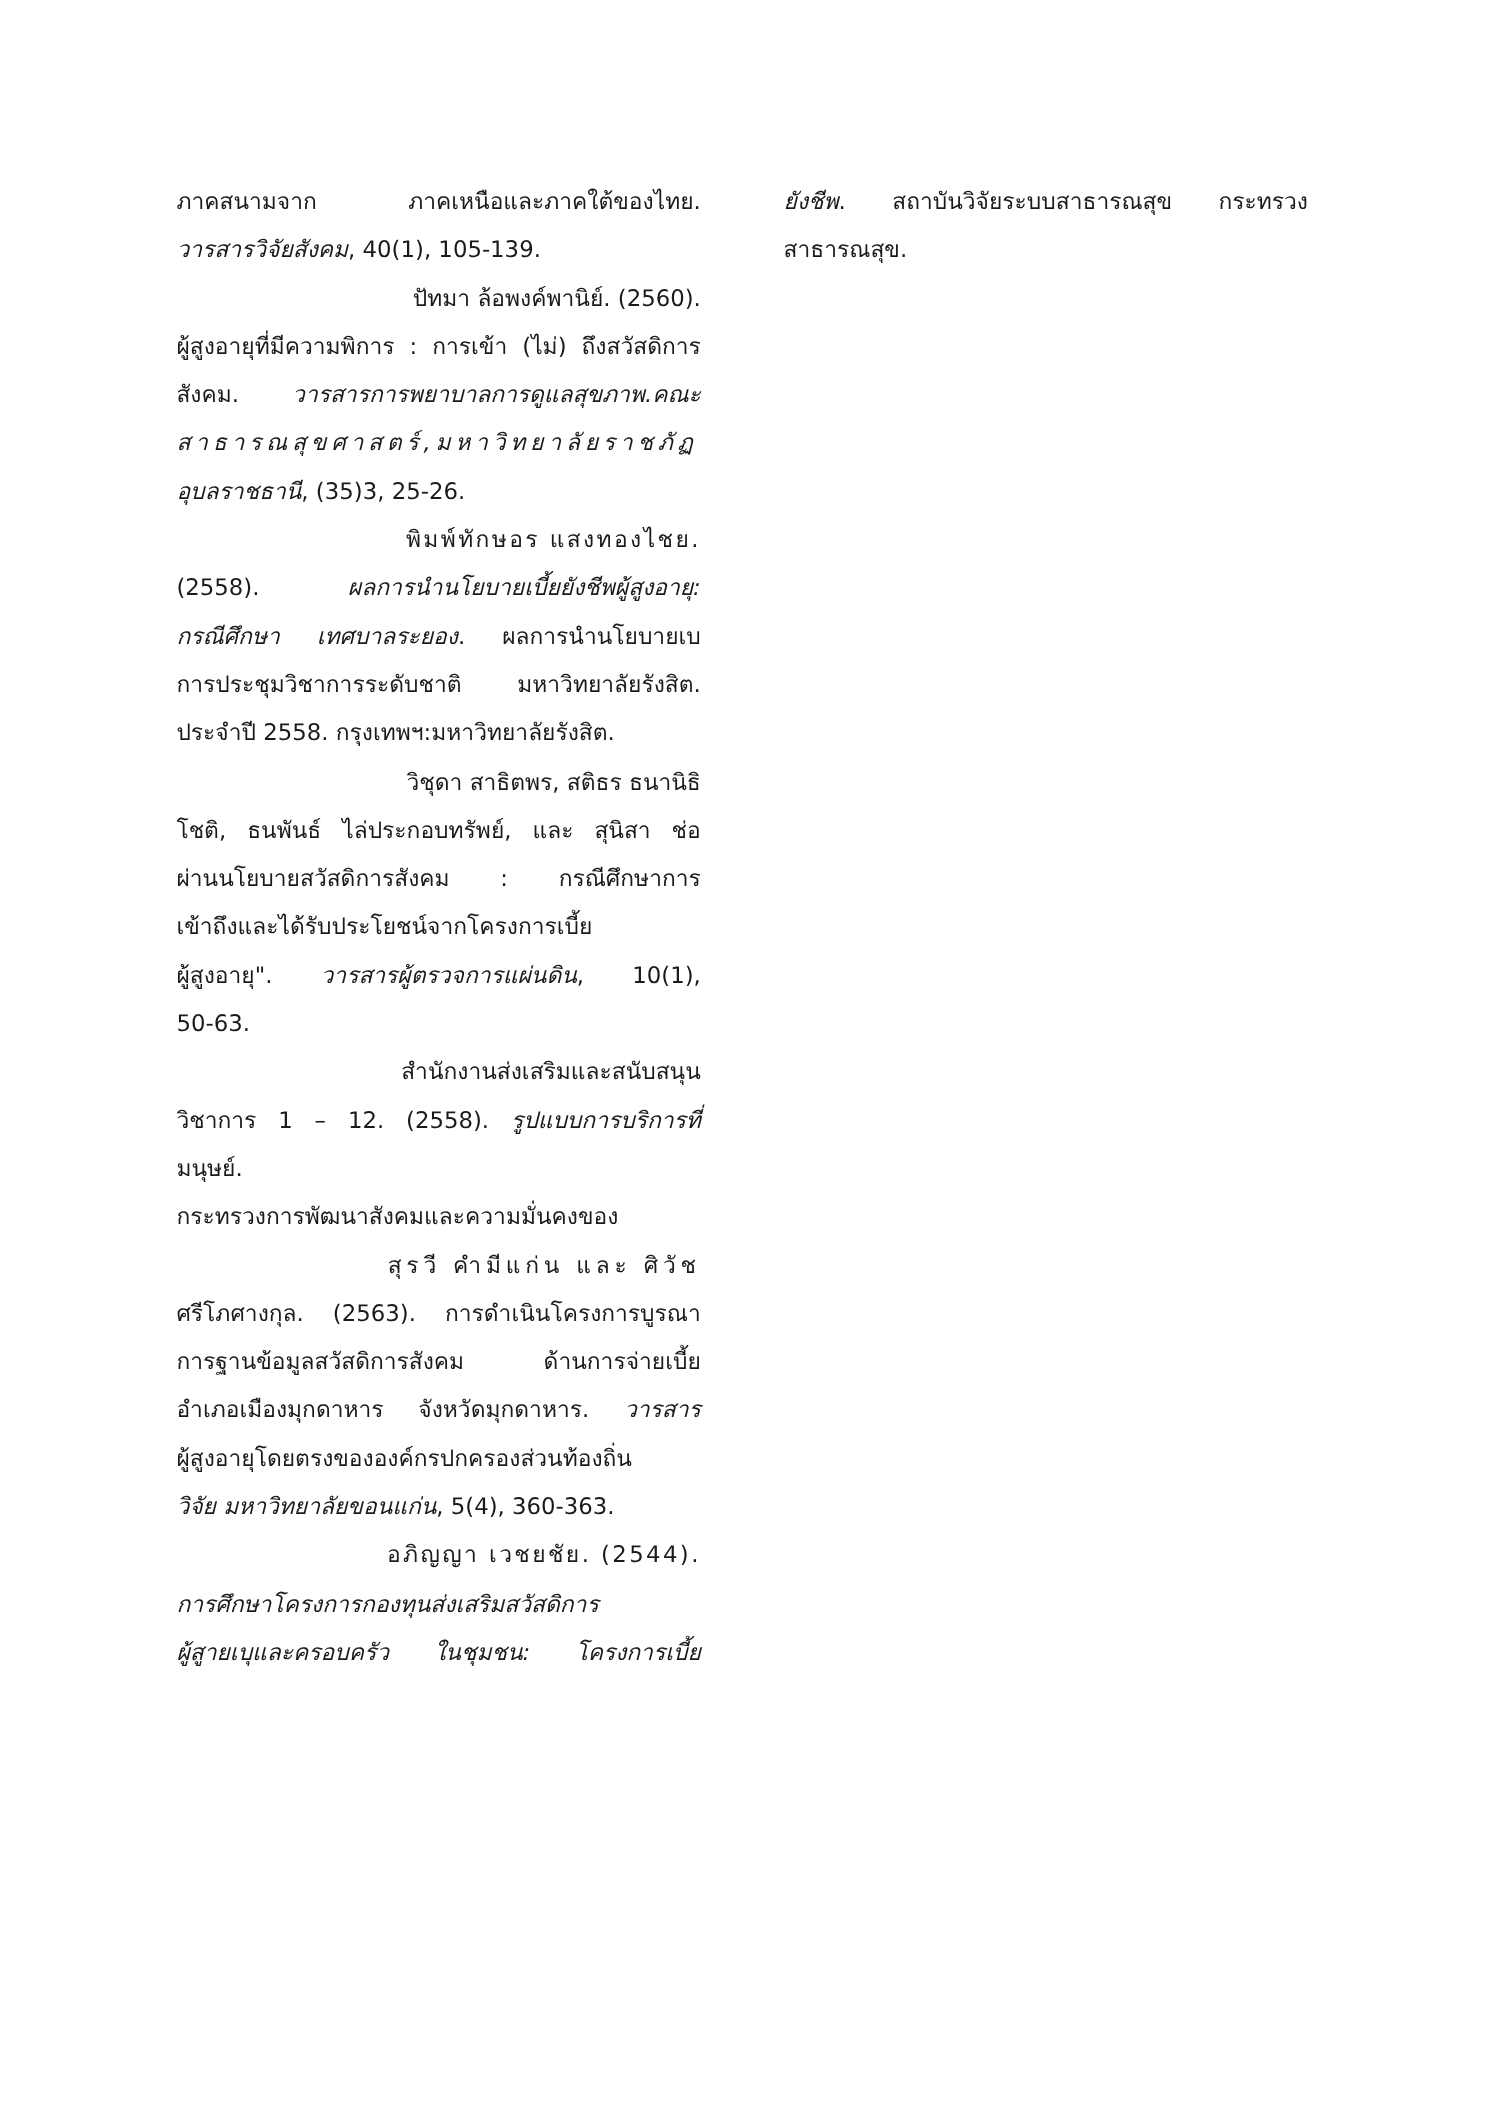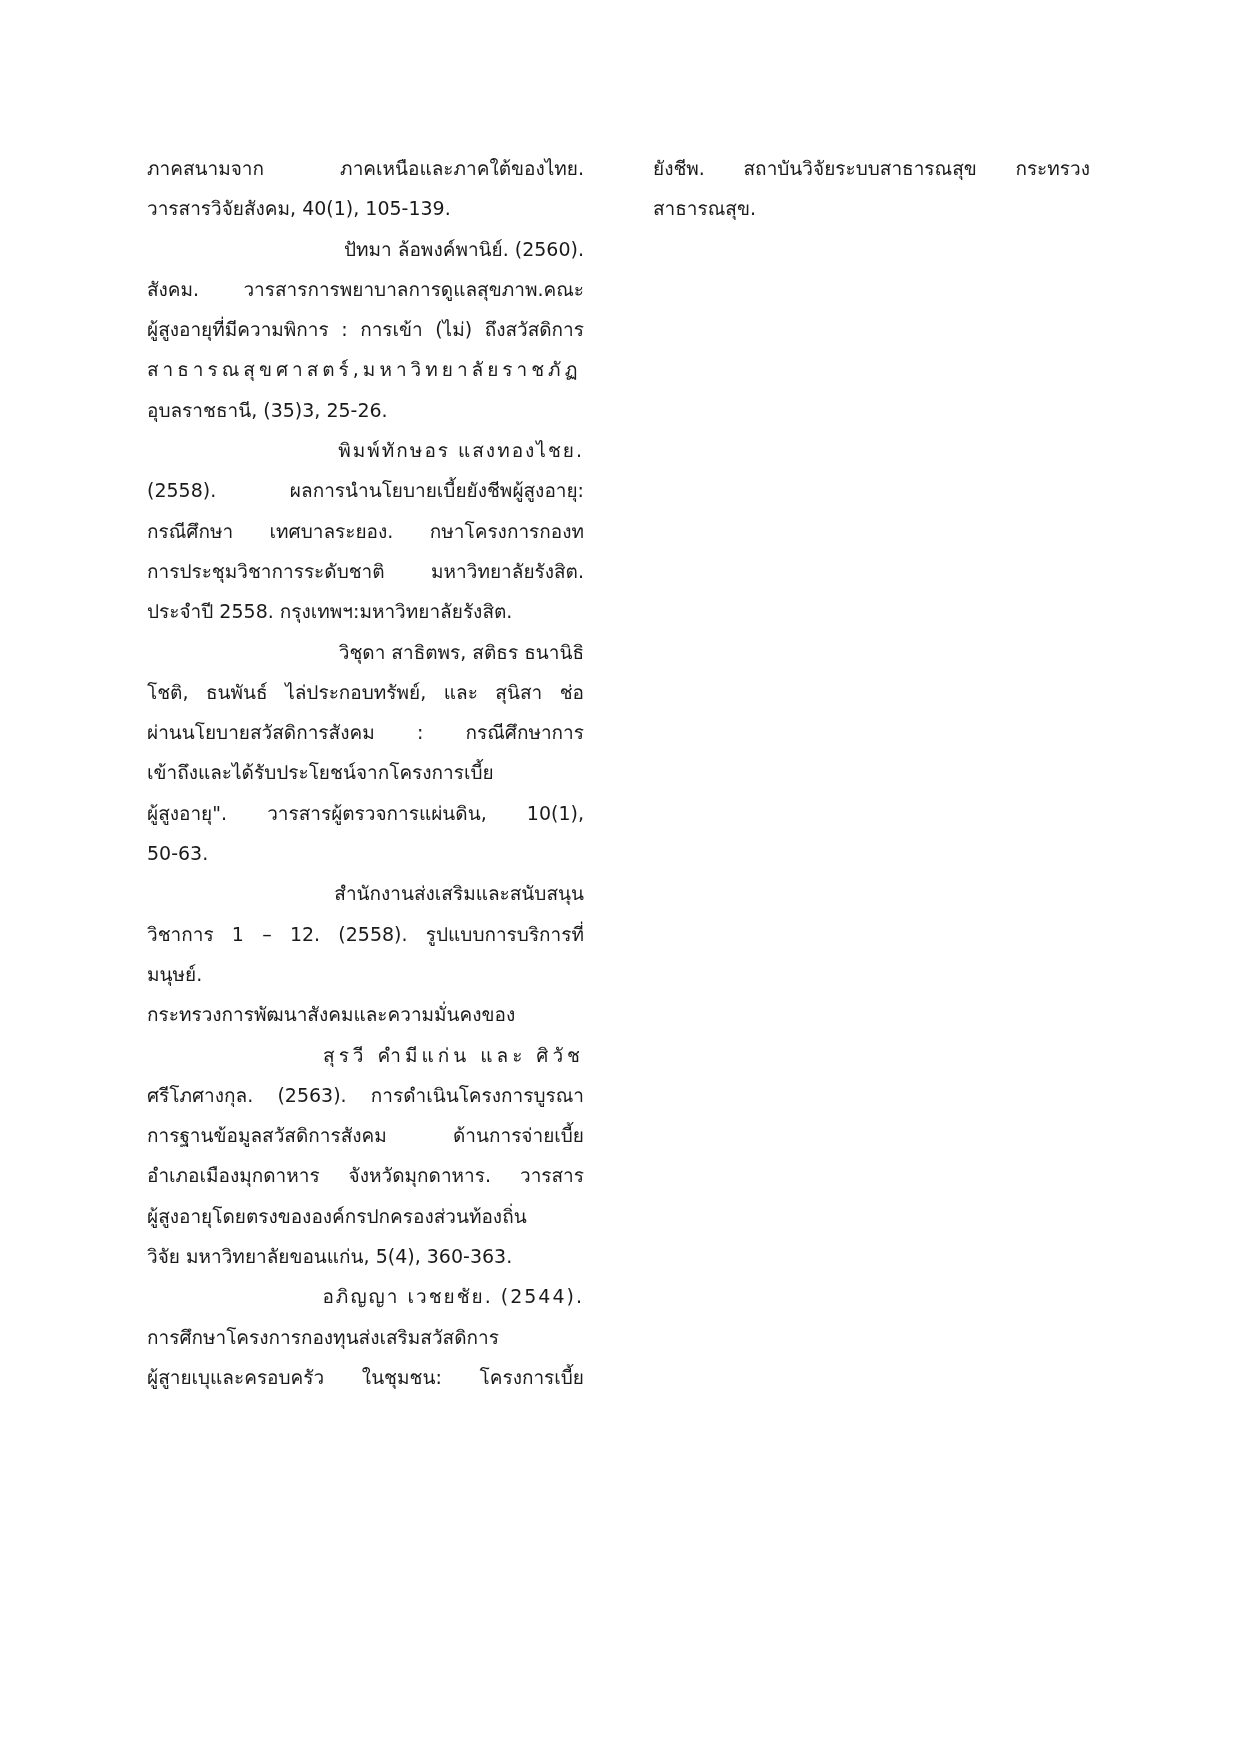--- a/index.html
+++ b/index.html
@@ -41,41 +41,41 @@
     }
     .line.right {
       text-align: right;
     }
     .line.spaced {
       letter-spacing: 4px;
     }
     .line.spaced2 {
       letter-spacing: 2px;
     }
-    em, .it { }
+    em, .it { font-style: italic; }
   </style>
 </head>
 <body>
 
 <div class="page">
 
   <div class="column col-left">
 
     <div class="line just"><span>ภาคสนามจาก ภาคเหนือและภาคใต้ของไทย.</span></div>
     <div class="line"><span class="it">วารสารวิจัยสังคม</span><span>, 40(1), 105-139.</span></div>
 
     <div class="line right"><span>ปัทมา ล้อพงค์พานิย์. (2560).</span></div>
+    <div class="line just"><span>ผู้สูงอายุที่มีความพิการ : การเข้า (ไม่) ถึงสวัสดิการ</span></div>
     <div class="line just"><span>สังคม. </span><span class="it">วารสารการพยาบาลการดูแลสุขภาพ.คณะ</span></div>
-    <div class="line just"><span>ผู้สูงอายุที่มีความพิการ : การเข้า (ไม่) ถึงสวัสดิการ</span></div>
     <div class="line just spaced"><span class="it">สาธารณสุขศาสตร์,มหาวิทยาลัยราชภัฏ</span></div>
     <div class="line"><span class="it">อุบลราชธานี</span><span>, (35)3, 25-26.</span></div>
 
     <div class="line right spaced2"><span>พิมพ์ทักษอร แสงทองไชย.</span></div>
     <div class="line just"><span>(2558). </span><span class="it">ผลการนำนโยบายเบี้ยยังชีพผู้สูงอายุ:</span></div>
-    <div class="line just"><span class="it">กรณีศึกษา เทศบาลระยอง</span><span>. กษาโครงการกองท</span></div>
+    <div class="line just"><span class="it">กรณีศึกษา เทศบาลระยอง</span><span>. ผลการนำนโยบายเบ</span></div>
     <div class="line just"><span>การประชุมวิชาการระดับชาติ มหาวิทยาลัยรังสิต.</span></div>
     <div class="line"><span>ประจำปี 2558. กรุงเทพฯ:มหาวิทยาลัยรังสิต.</span></div>
 
     <div class="line right"><span>วิชุดา สาธิตพร, สติธร ธนานิธิ</span></div>
     <div class="line just"><span>โชติ, ธนพันธ์ ไล่ประกอบทรัพย์, และ สุนิสา ช่อ</span></div>
     <div class="line just"><span>ผ่านนโยบายสวัสดิการสังคม : กรณีศึกษาการ</span></div>
     <div class="line just"><span>เข้าถึงและได้รับประโยชน์จากโครงการเบี้ย</span></div>
     <div class="line just"><span>ผู้สูงอายุ". </span><span class="it">วารสารผู้ตรวจการแผ่นดิน</span><span>, 10(1),</span></div>
     <div class="line"><span>50-63.</span></div>
 

